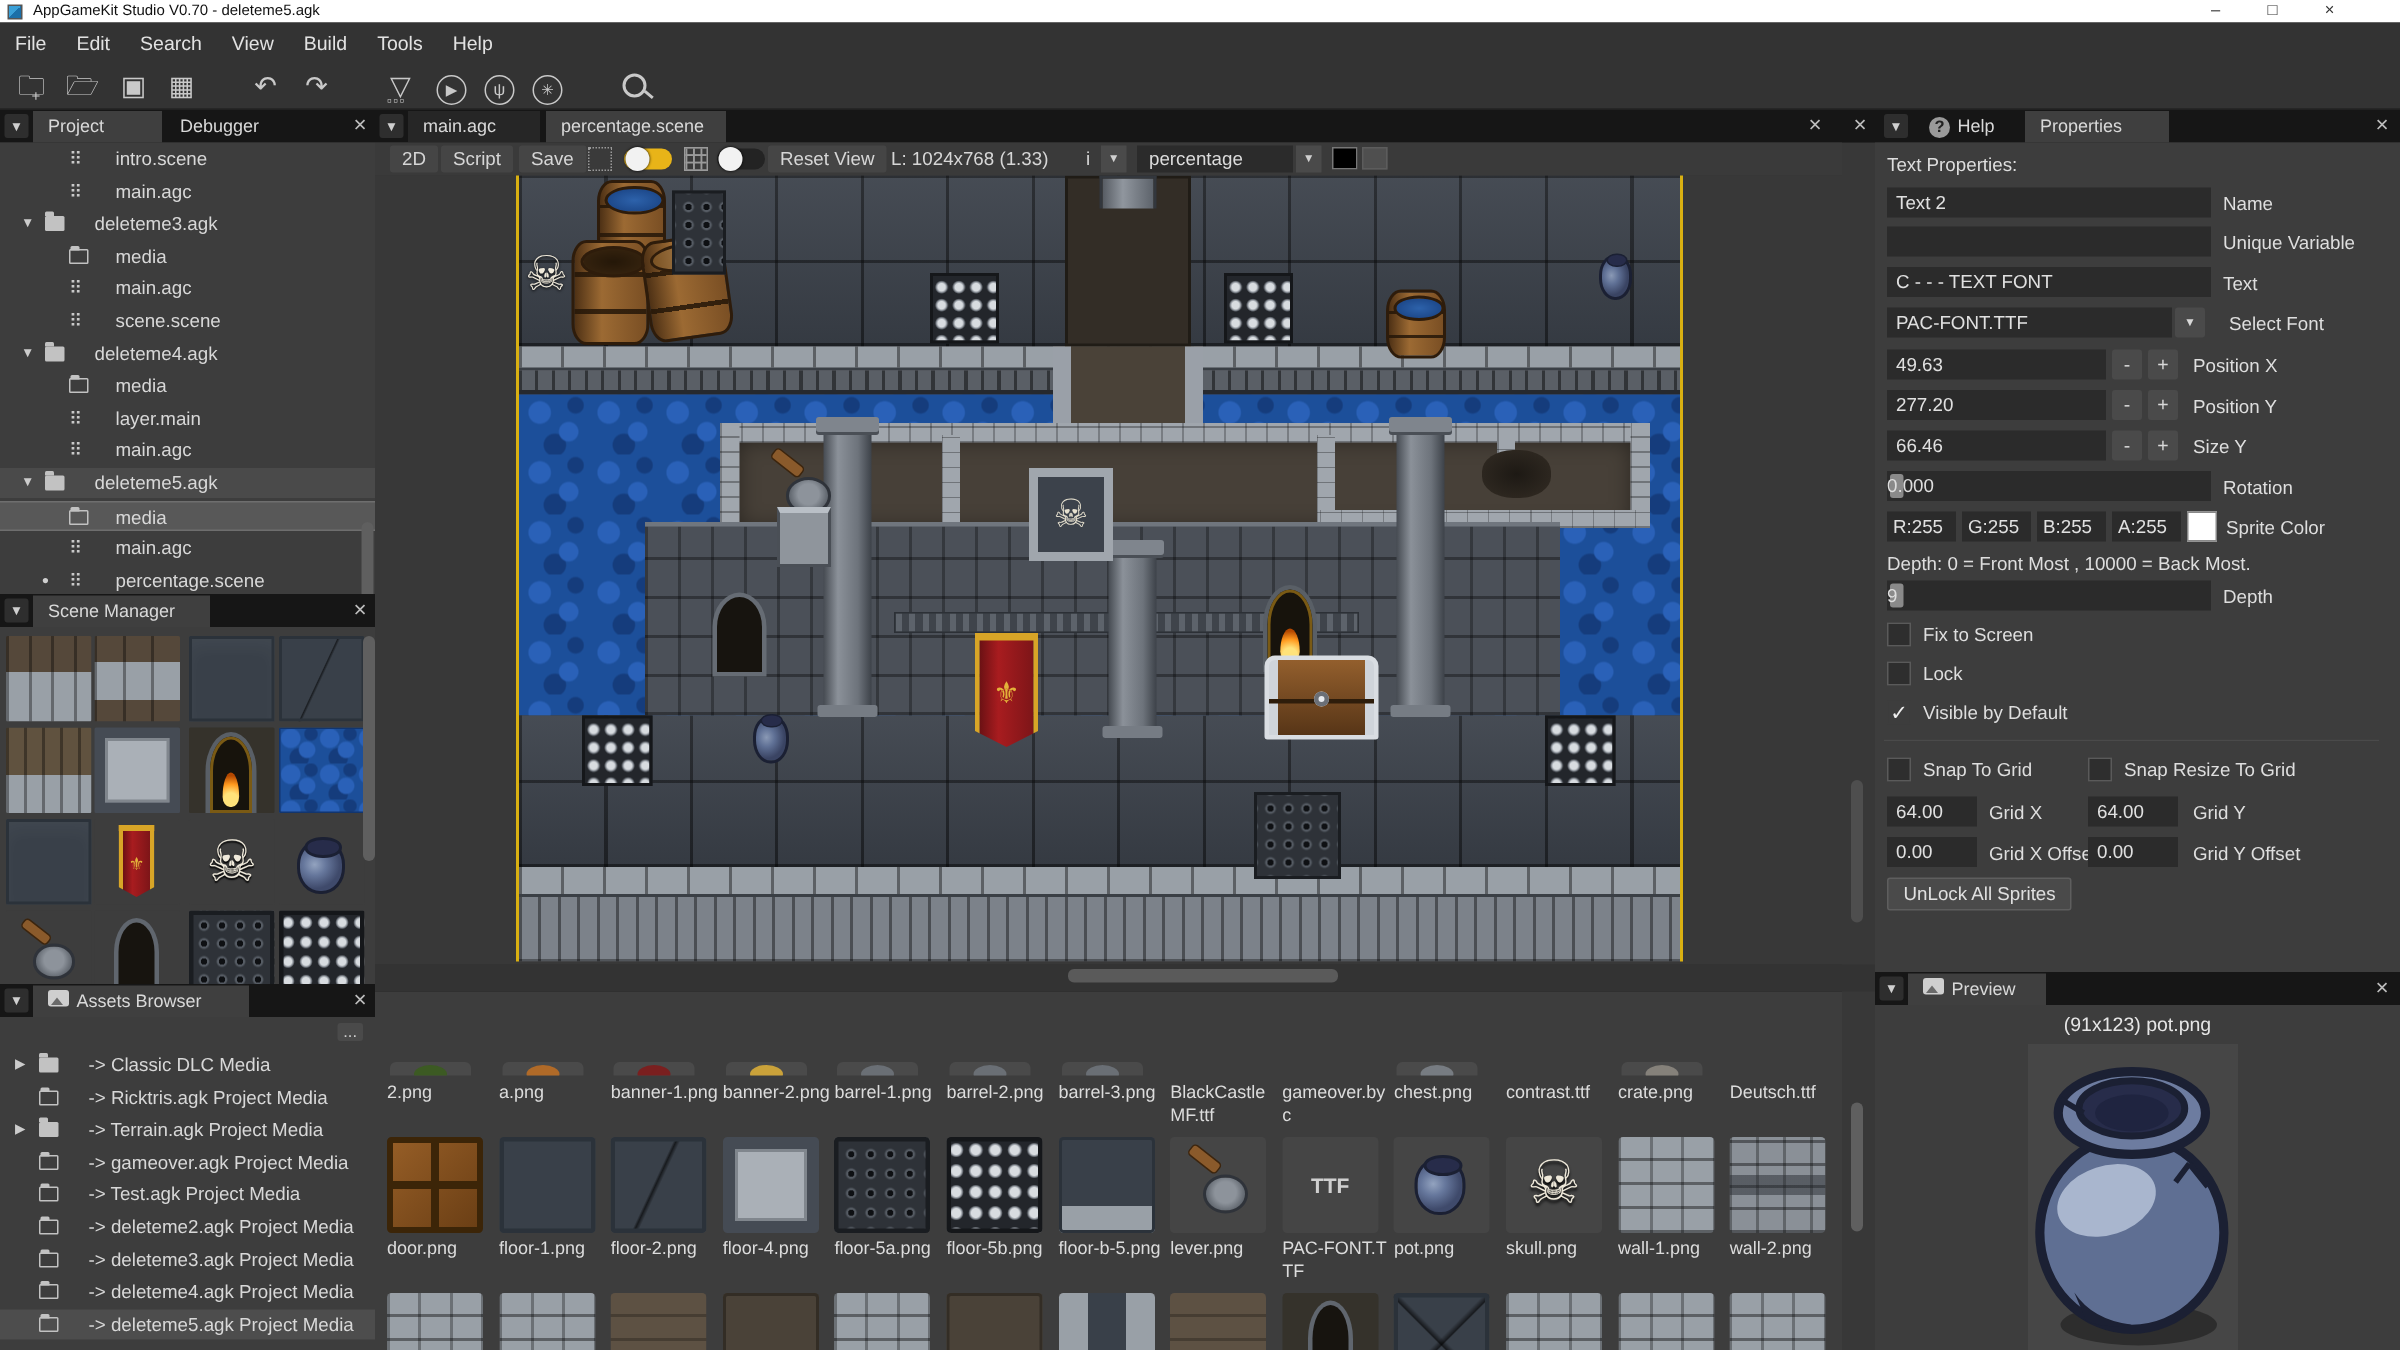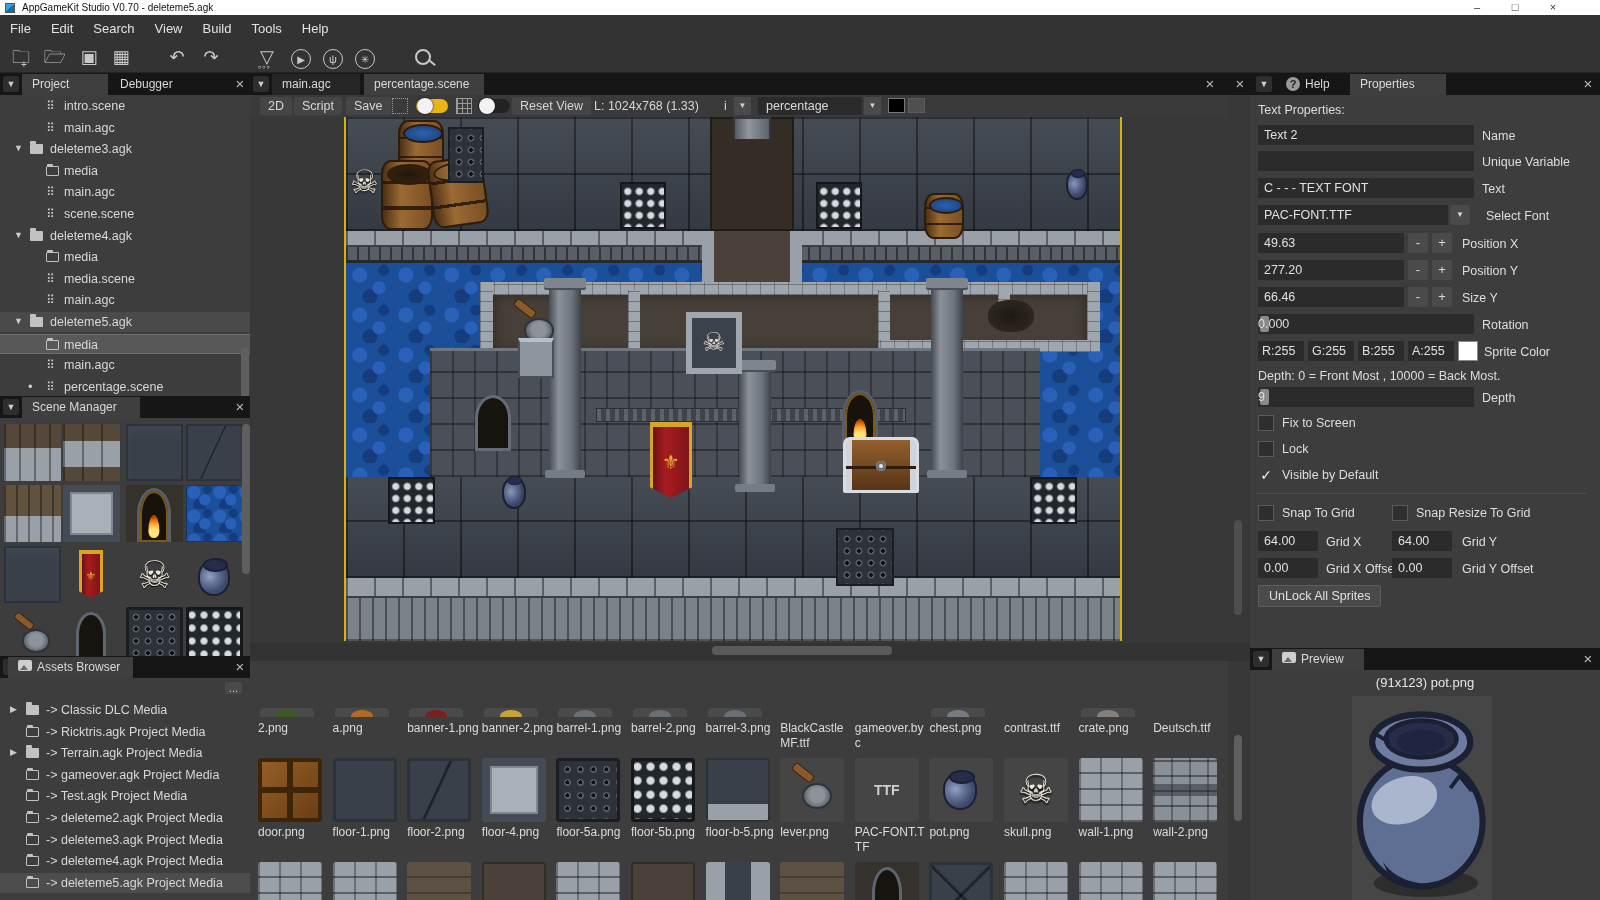--- a/index.html
+++ b/index.html
@@ -36,21 +36,21 @@
   .trow { position:absolute; left:0; width:250px; height:20px; color:#d8d8d8; font-size:12.5px; }
   .trow.rowsel { background:#4a4a4a; }
   .trow.itemsel { background:#585858; border-top:1px solid #6e6e6e; border-bottom:1px solid #6e6e6e; }
   .tarrow { position:absolute; left:14px; top:4px; font-size:9px; color:#cccccc; }
   .tbullet { position:absolute; left:28px; top:2px; color:#cfcfcf; font-size:13px; }
   .fold { position:absolute; width:13px; height:10px; background:#c2c2c2; border-radius:1px; top:5px; }
   .fold:before { content:""; position:absolute; top:-3px; left:0; width:6px; height:3px; background:#c2c2c2; border-radius:1px 1px 0 0; }
   .fold.outline { background:transparent; border:1.5px solid #c2c2c2; }
   .fold.outline:before { background:#c2c2c2; }
   .gridico { position:absolute; top:3px; color:#c9c9c9; font-size:12px; letter-spacing:-1px; }
-  .tlabel { position:absolute; top:3px; }
+  .tlabel { position:absolute; top:3px;margin-left:13px; }
   .vscroll { position:absolute; width:8px; border-radius:4px; background:#5f5f5f; }
 
   
   .smt { position:absolute; width:57px; height:57px; border-radius:1px; overflow:hidden; }
   .t-dark, .t-dark2 { background:#394049; box-shadow:inset 0 0 0 2px #2b323a, inset 0 8px 12px rgba(255,255,255,.04); }
   .t-darkcrack { background:#394049; box-shadow:inset 0 0 0 2px #2b323a; background-image:linear-gradient(115deg, transparent 47%, rgba(0,0,0,.55) 48%, transparent 50%); }
   .t-walldirt1, .t-walldirt2, .t-walldirt3 { background-image:
       repeating-linear-gradient(90deg, rgba(0,0,0,.35) 0 2px, transparent 2px 15px),
       linear-gradient(180deg,#55483a 0 42%, #99a0a7 42%); }
   .t-walldirt2 { background-image:
@@ -292,21 +292,21 @@
         <span class="tarrow">▼</span>
         <span class="fold" style="left:30px"></span>
         <span class="tlabel" style="left:50px">deleteme4.agk</span>
       </div>
       <div class="trow " style="top:152.20000000000002px">
         <span class="fold outline" style="left:46px"></span>
         <span class="tlabel" style="left:64px">media</span>
       </div>
       <div class="trow " style="top:173.8px">
         <span class="gridico" style="left:46px">⠿</span>
-        <span class="tlabel" style="left:64px">media.scene</span>
+        <span class="tlabel" style="left:64px">layer.main</span>
       </div>
       <div class="trow " style="top:195.4px">
         <span class="gridico" style="left:46px">⠿</span>
         <span class="tlabel" style="left:64px">main.agc</span>
       </div>
       <div class="trow rowsel" style="top:217px">
         <span class="tarrow">▼</span>
         <span class="fold" style="left:30px"></span>
         <span class="tlabel" style="left:50px">deleteme5.agk</span>
       </div>
@@ -358,21 +358,21 @@
       <div class="smt t-arch" style="left:63px;top:189px">
         <span class="m-arch" style="left:16px;top:8px;width:24px;height:49px"></span>
       </div>
       <div class="smt t-dots" style="left:126px;top:189px"></div>
       <div class="smt t-spikes" style="left:186px;top:189px"></div>
     </div>
   <div class="vscroll" style="left:242px;top:424px;height:150px;position:absolute"></div>
 
   <div class="tabbar" style="left:0;top:656px;width:250px">
     <span class="phicon">▼</span>
-    <span class="ptab active" style="left:8px;width:125px"><span class="imgico"></span><span>Assets Browser</span></span>
+    <span class="ptab active" style="left:22px;width:144px"><span class="imgico"></span><span>Assets Browser</span></span>
     <span class="closex" style="left:232px">×</span>
   </div>
   <div class="panelbg" style="left:0;top:678px;width:250px;height:222px;overflow:hidden" id="assetlist">
     <span style="position:absolute;right:8px;top:4px;color:#cfcfcf;background:#4a4a4a;border-radius:2px;padding:0 4px;font-size:11px">...</span>
   <div class="arow " style="top:22px">
         <span class="aarrow">▶</span>
         <span class="fold " style="left:26px"></span>
         <span class="tlabel" style="left:46px">-&gt; Classic DLC Media</span>
       </div>
       <div class="arow " style="top:43.6px">

